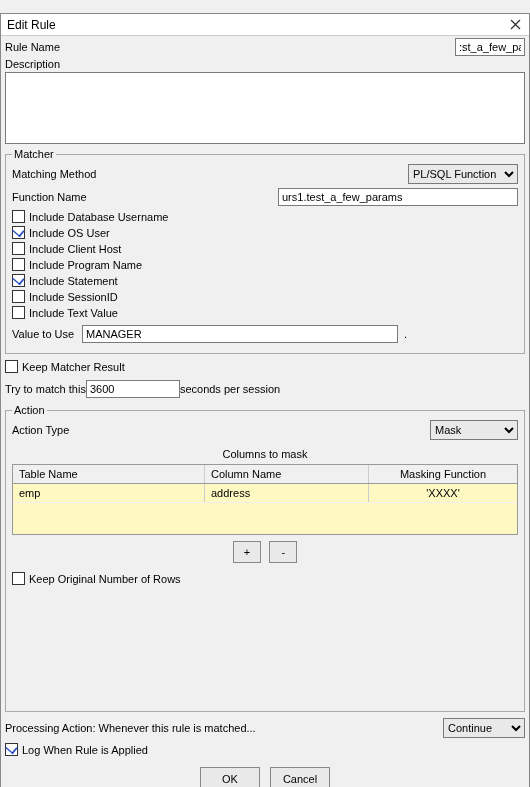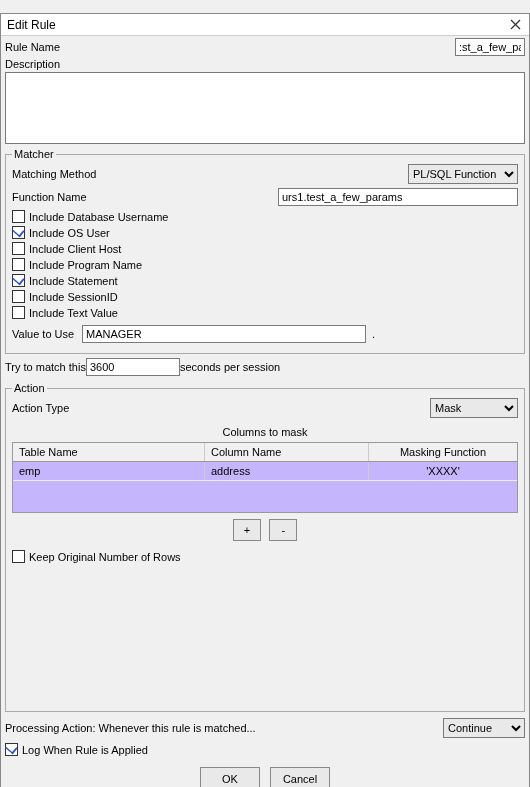--- a/index.html
+++ b/index.html
@@ -96,21 +96,21 @@
     transform: rotate(-50deg) translate(1px,-1px) scale(0.7,0.9);
   }
   .fieldset-row { display: flex; align-items: center; gap: 6px; margin-bottom: 4px; }
   .flex-spacer { flex: 1; }
   .columns-header {
     text-align: center;
     margin: 4px 0;
   }
   .table {
     border: 1px solid #999;
-    background: #c4b5fd;
+    background: #fef9c3;
     width: 100%;
   }
   .table-head, .table-row {
     display: flex;
   }
   .table-head { background: #f0f0f0; border-bottom: 1px solid #999; }
   .th, .td {
     padding: 3px 6px;
     border-right: 1px solid #ccc;
     font-size: 11px;
@@ -212,25 +212,29 @@
         <span class="chkbox"></span>
         <span>Include SessionID</span>
       </div>
       <div class="chkrow">
         <span class="chkbox"></span>
         <span>Include Text Value</span>
       </div>
 
       <div class="fieldset-row" style="margin-top:6px">
         <span style="width:64px">Value to Use</span>
-        <input type="text" style="width: 284px;" value="MANAGER">
+        <input type="text" style="width: 316px;" value="MANAGER">
         <span>.</span>
       </div>
     </fieldset>
 
+    <div class="chkrow" style="margin-top:6px">
+      <span class="chkbox"></span>
+      <span>Keep Matcher Result</span>
+    </div>
 
     <div class="row" style="margin-top:4px">
       <span>Try to match this</span>
       <input type="text" style="width: 94px;" value="3600">
       <span>seconds per session</span>
     </div>
 
     <fieldset style="flex:1;display:flex;flex-direction:column">
       <legend>Action</legend>
 

